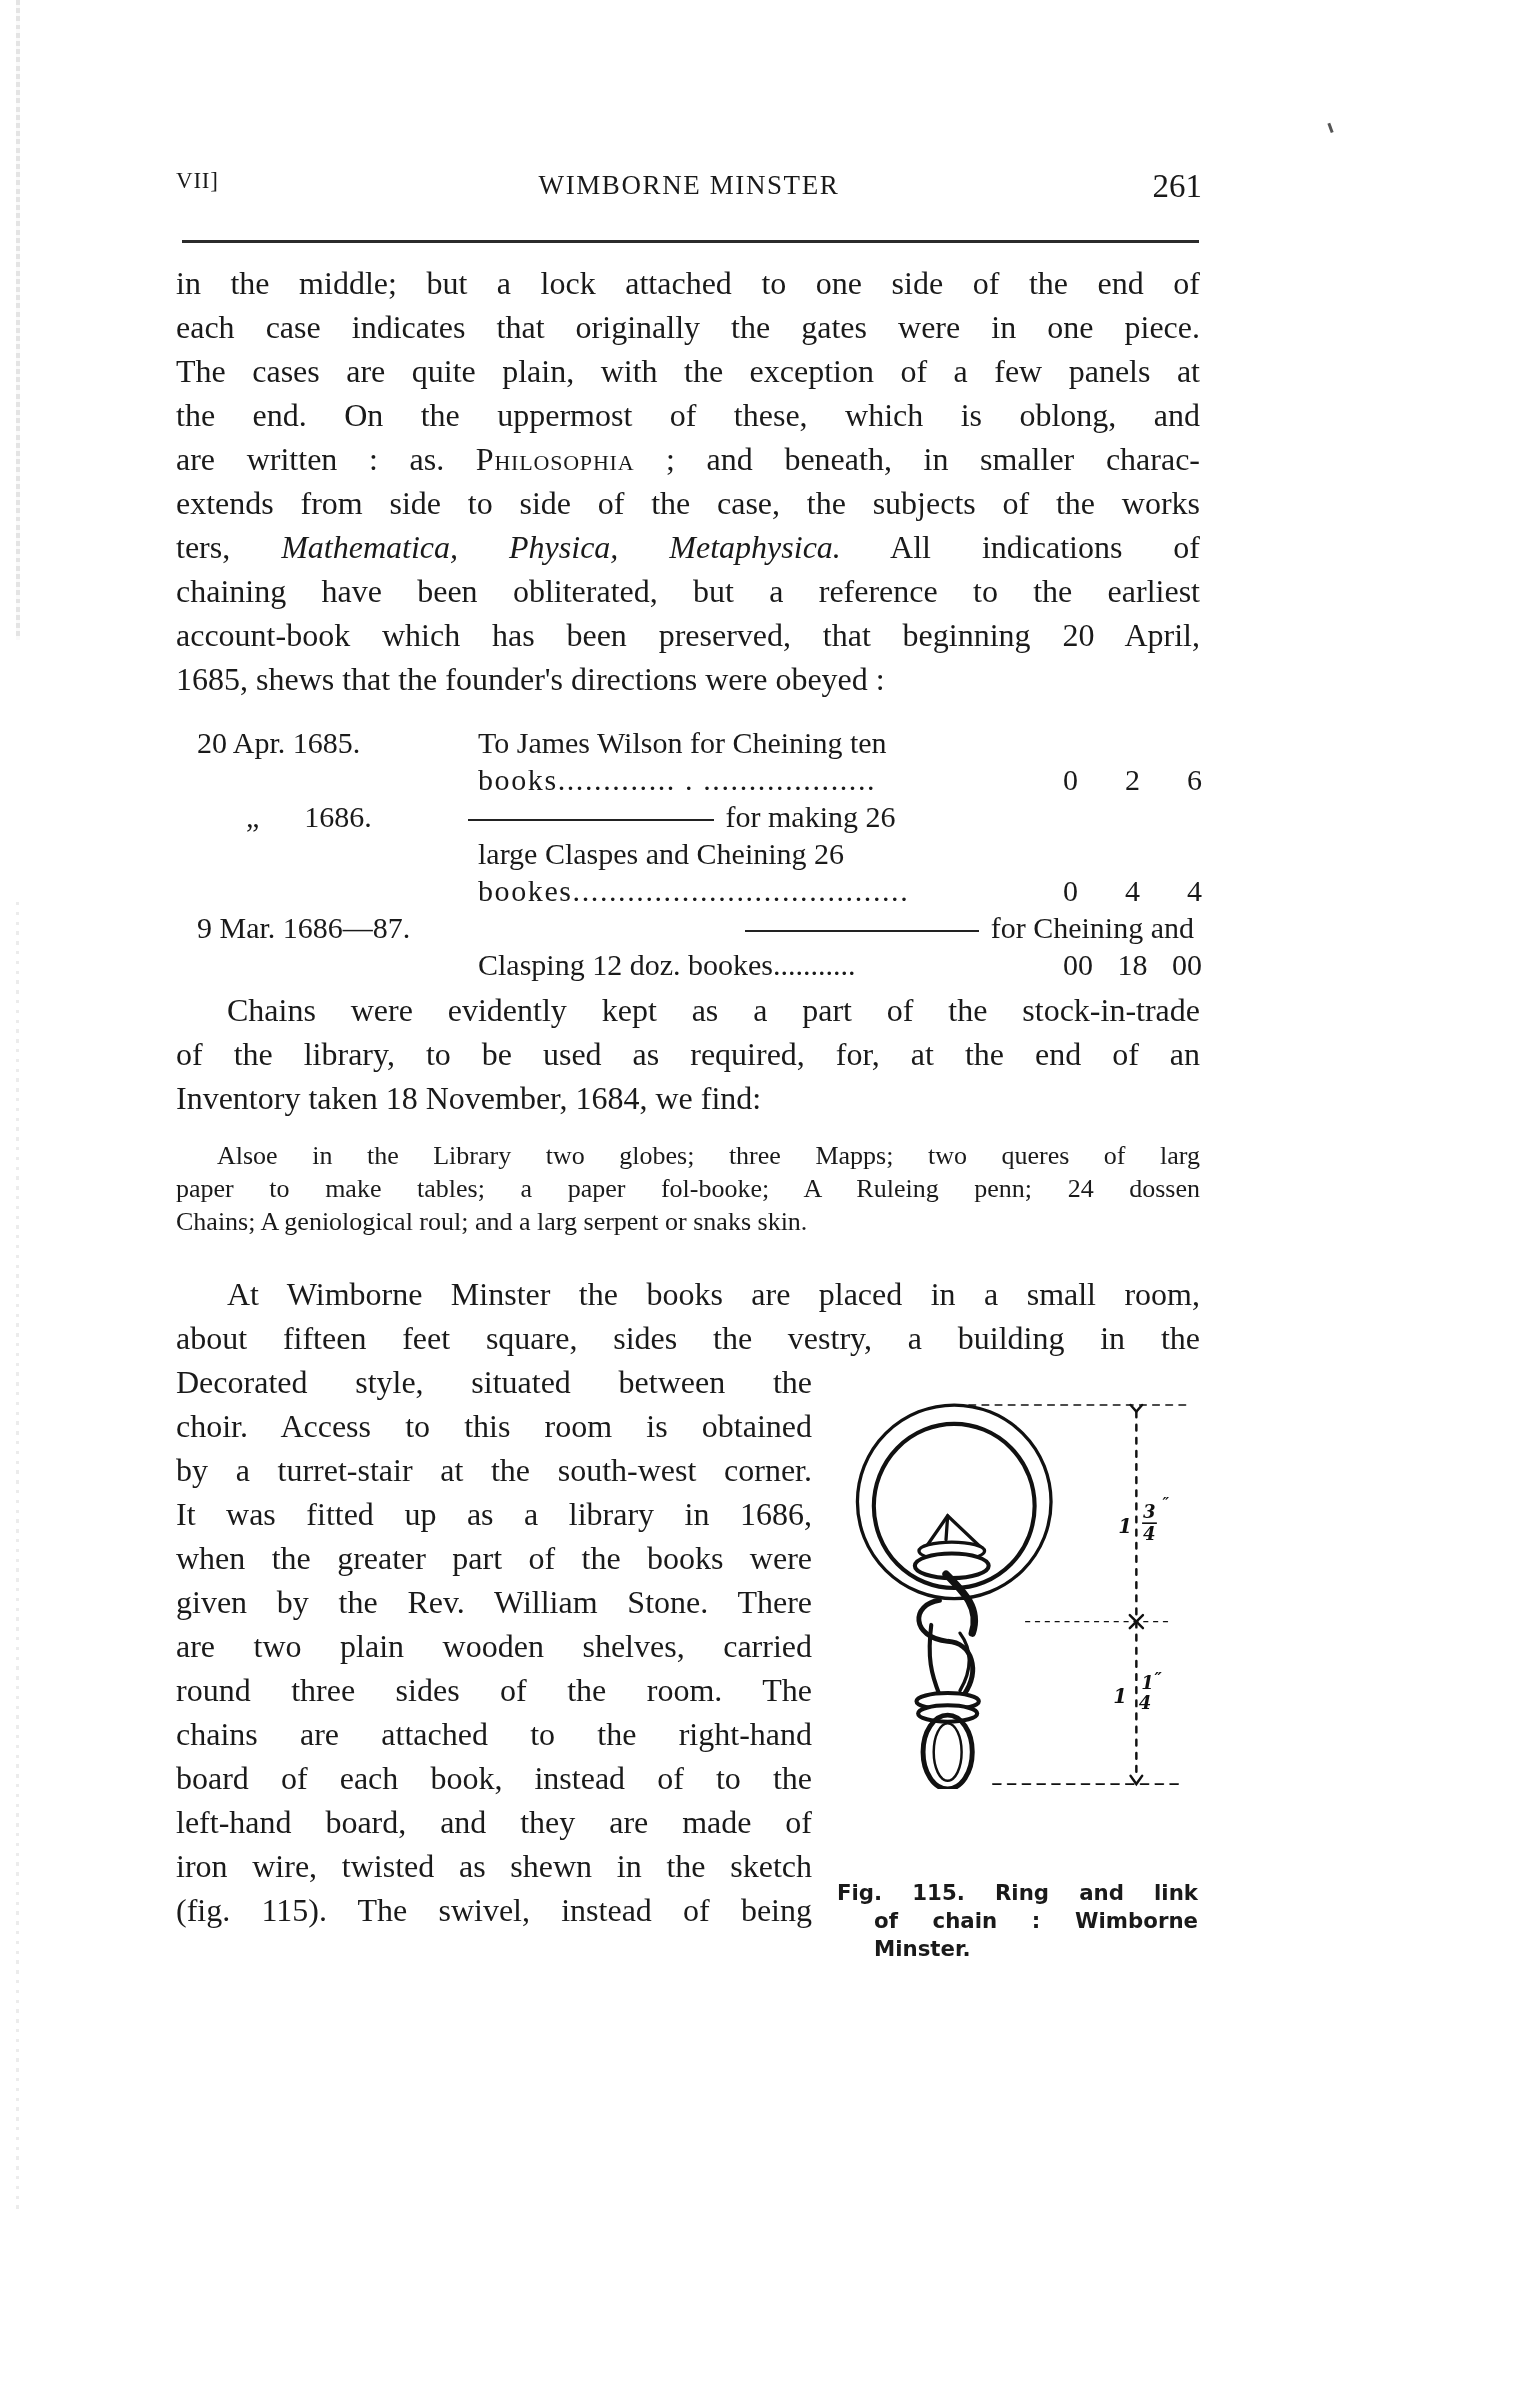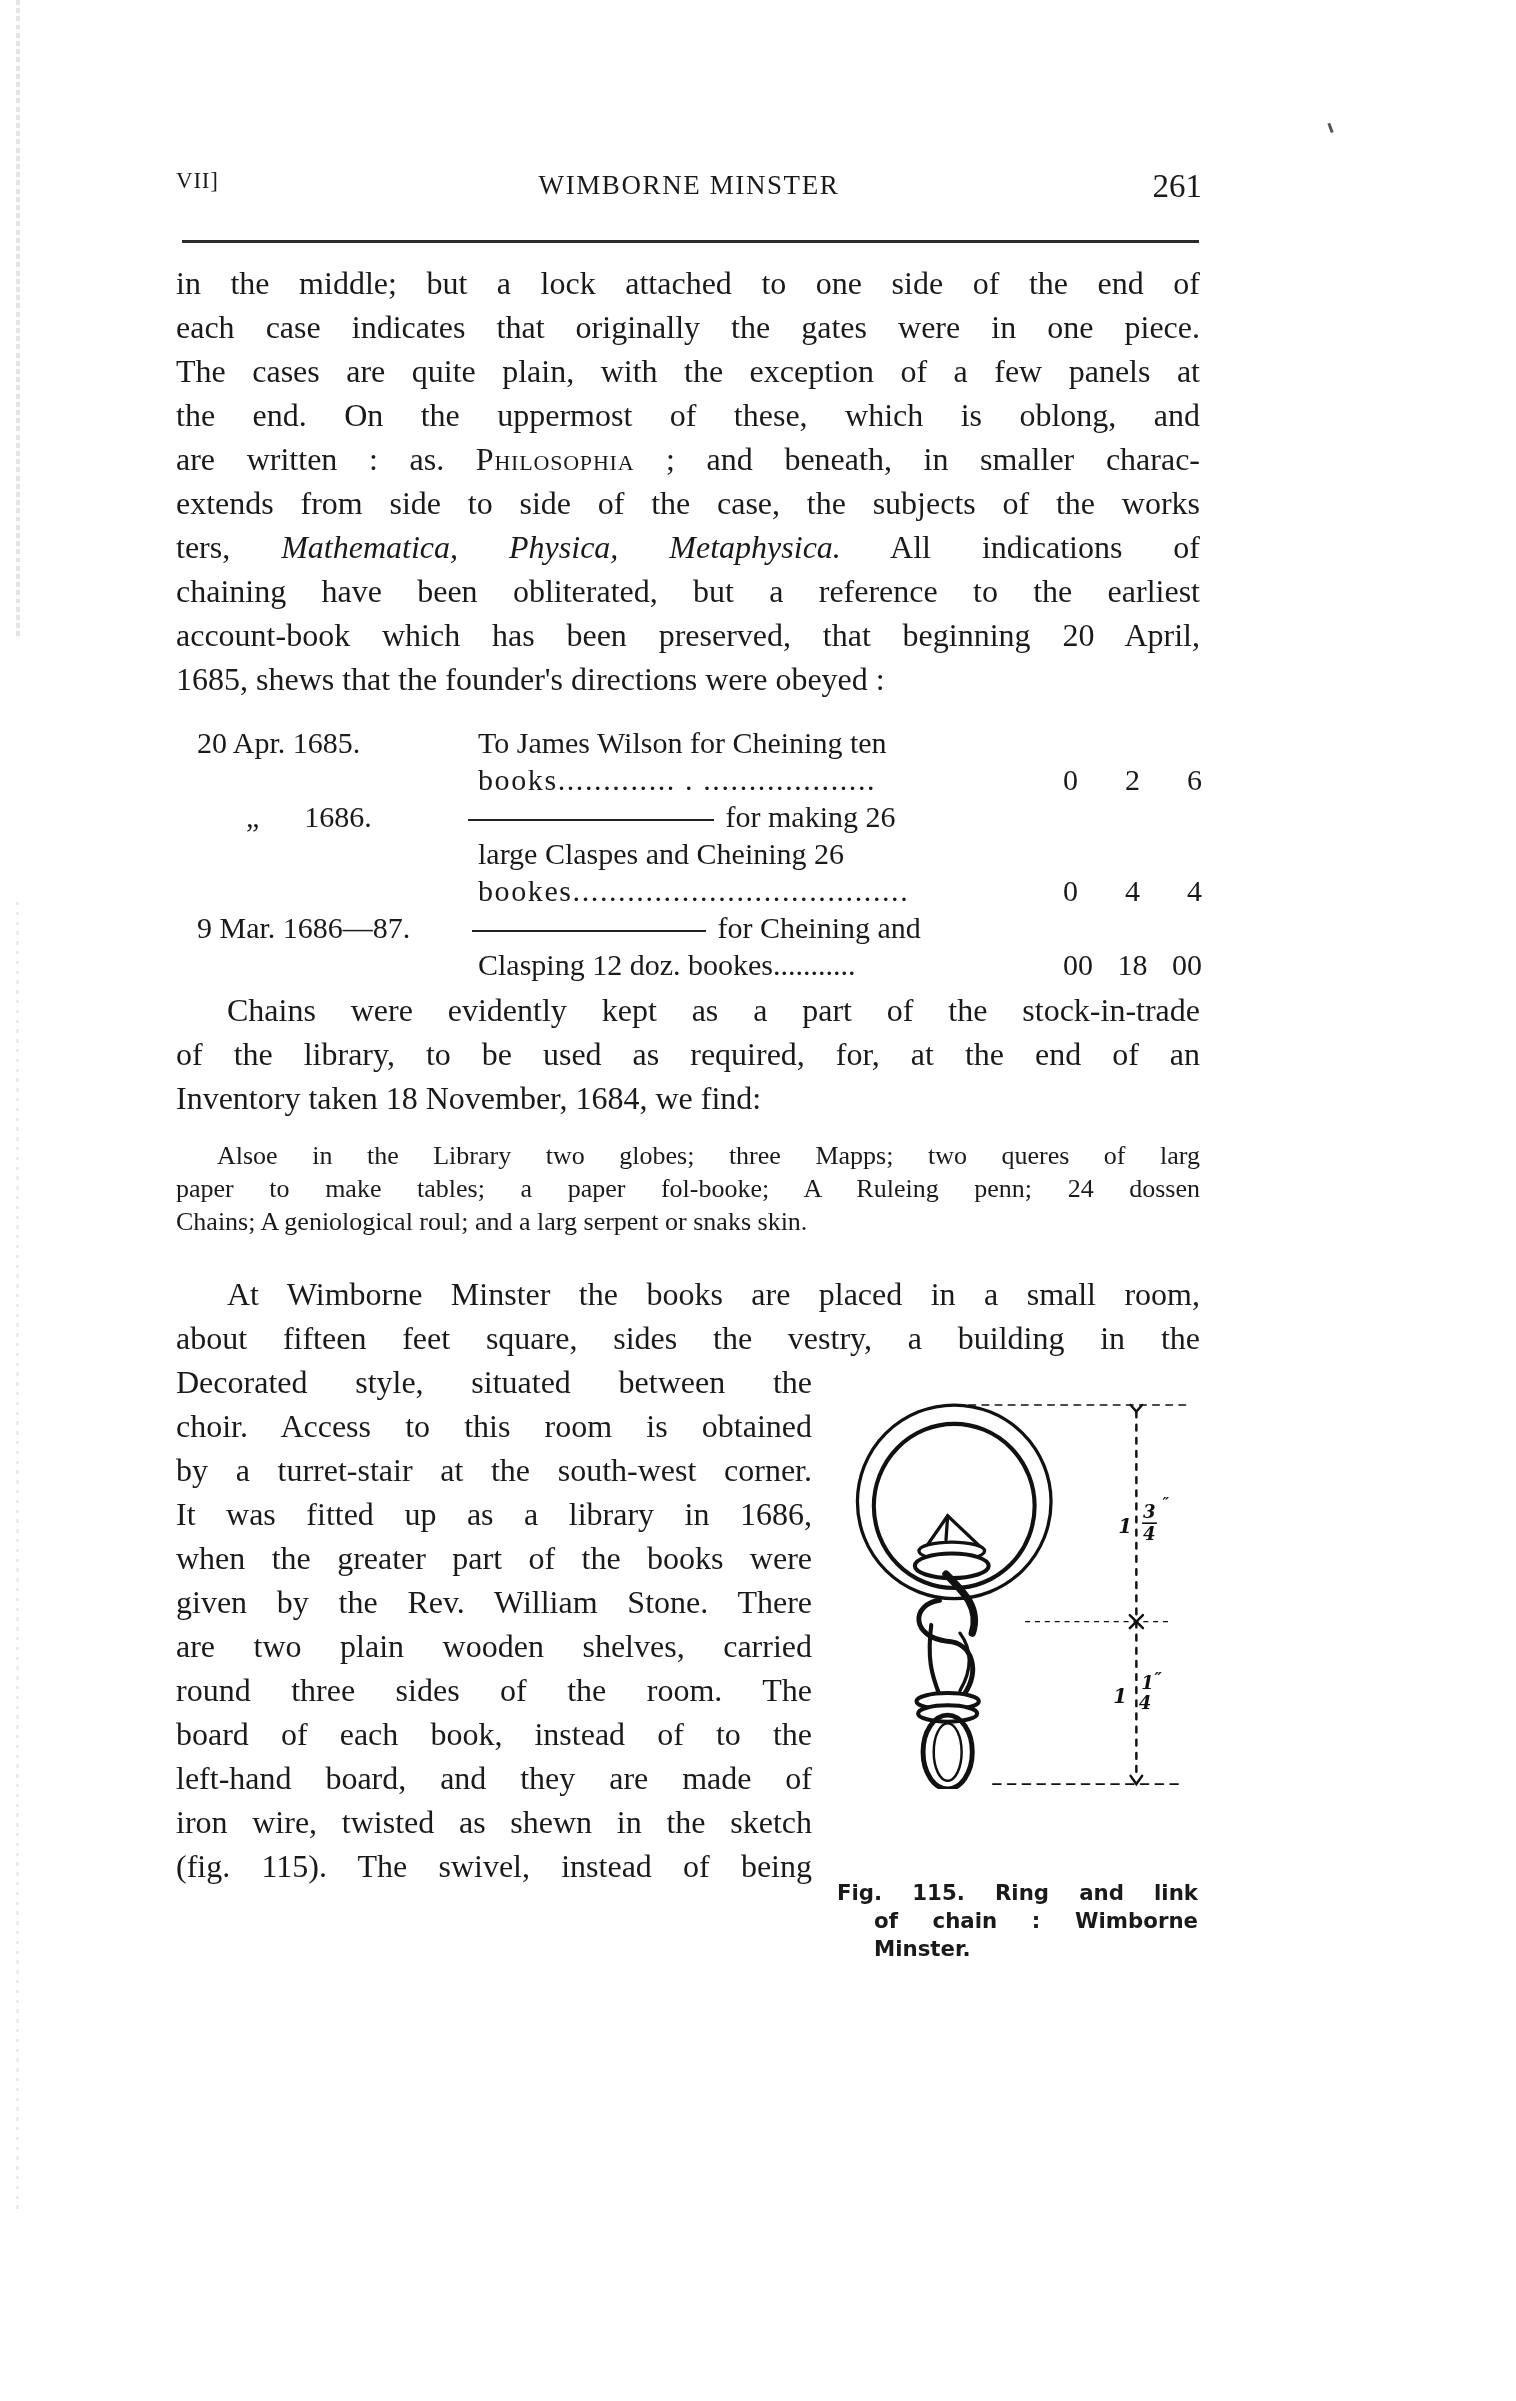--- a/index.html
+++ b/index.html
@@ -97,21 +97,21 @@
   <div class="row">
     <span class="desc dots">bookes.....................................</span>
     <span class="amt">
       <span>0</span>
       <span>4</span>
       <span>4</span>
     </span>
   </div>
   <div class="row">
     <span class="date">9 Mar. 1686—87.</span>
-    <span class="desc" style="left:275px;"><span class="dash" style="width:234px;"></span><span>for Cheining and</span></span>
+    <span class="desc" style="left:275px;text-align:right;"><span class="dash" style="width:234px;"></span><span>for Cheining and</span></span>
   </div>
   <div class="row">
     <span class="desc">Clasping 12 doz. bookes...........</span>
     <span class="amt">
       <span>00</span>
       <span>18</span>
       <span>00</span>
     </span>
   </div>
 </div>
@@ -135,20 +135,21 @@
 
 <div class="narrow" style="top:1360px;">
   <span class="line">Decorated style, situated between the</span>
   <span class="line">choir.  Access to this room is obtained</span>
   <span class="line">by a turret-stair at the south-west corner.</span>
   <span class="line">It was fitted up as a library in 1686,</span>
   <span class="line">when the greater part of the books were</span>
   <span class="line">given by the Rev. William Stone.  There</span>
   <span class="line">are two plain wooden shelves, carried</span>
   <span class="line">round three sides of the room.  The</span>
+  <span class="line">chains are attached to the right-hand</span>
   <span class="line">board of each book, instead of to the</span>
   <span class="line">left-hand board, and they are made of</span>
   <span class="line">iron wire, twisted as shewn in the sketch</span>
   <span class="line">(fig. 115).  The swivel, instead of being</span>
 </div>
 
 <div class="figure">
   <svg width="345" height="402" viewBox="0 0 420 490">
     <g fill="none" stroke="#111" stroke-linecap="round">
 

